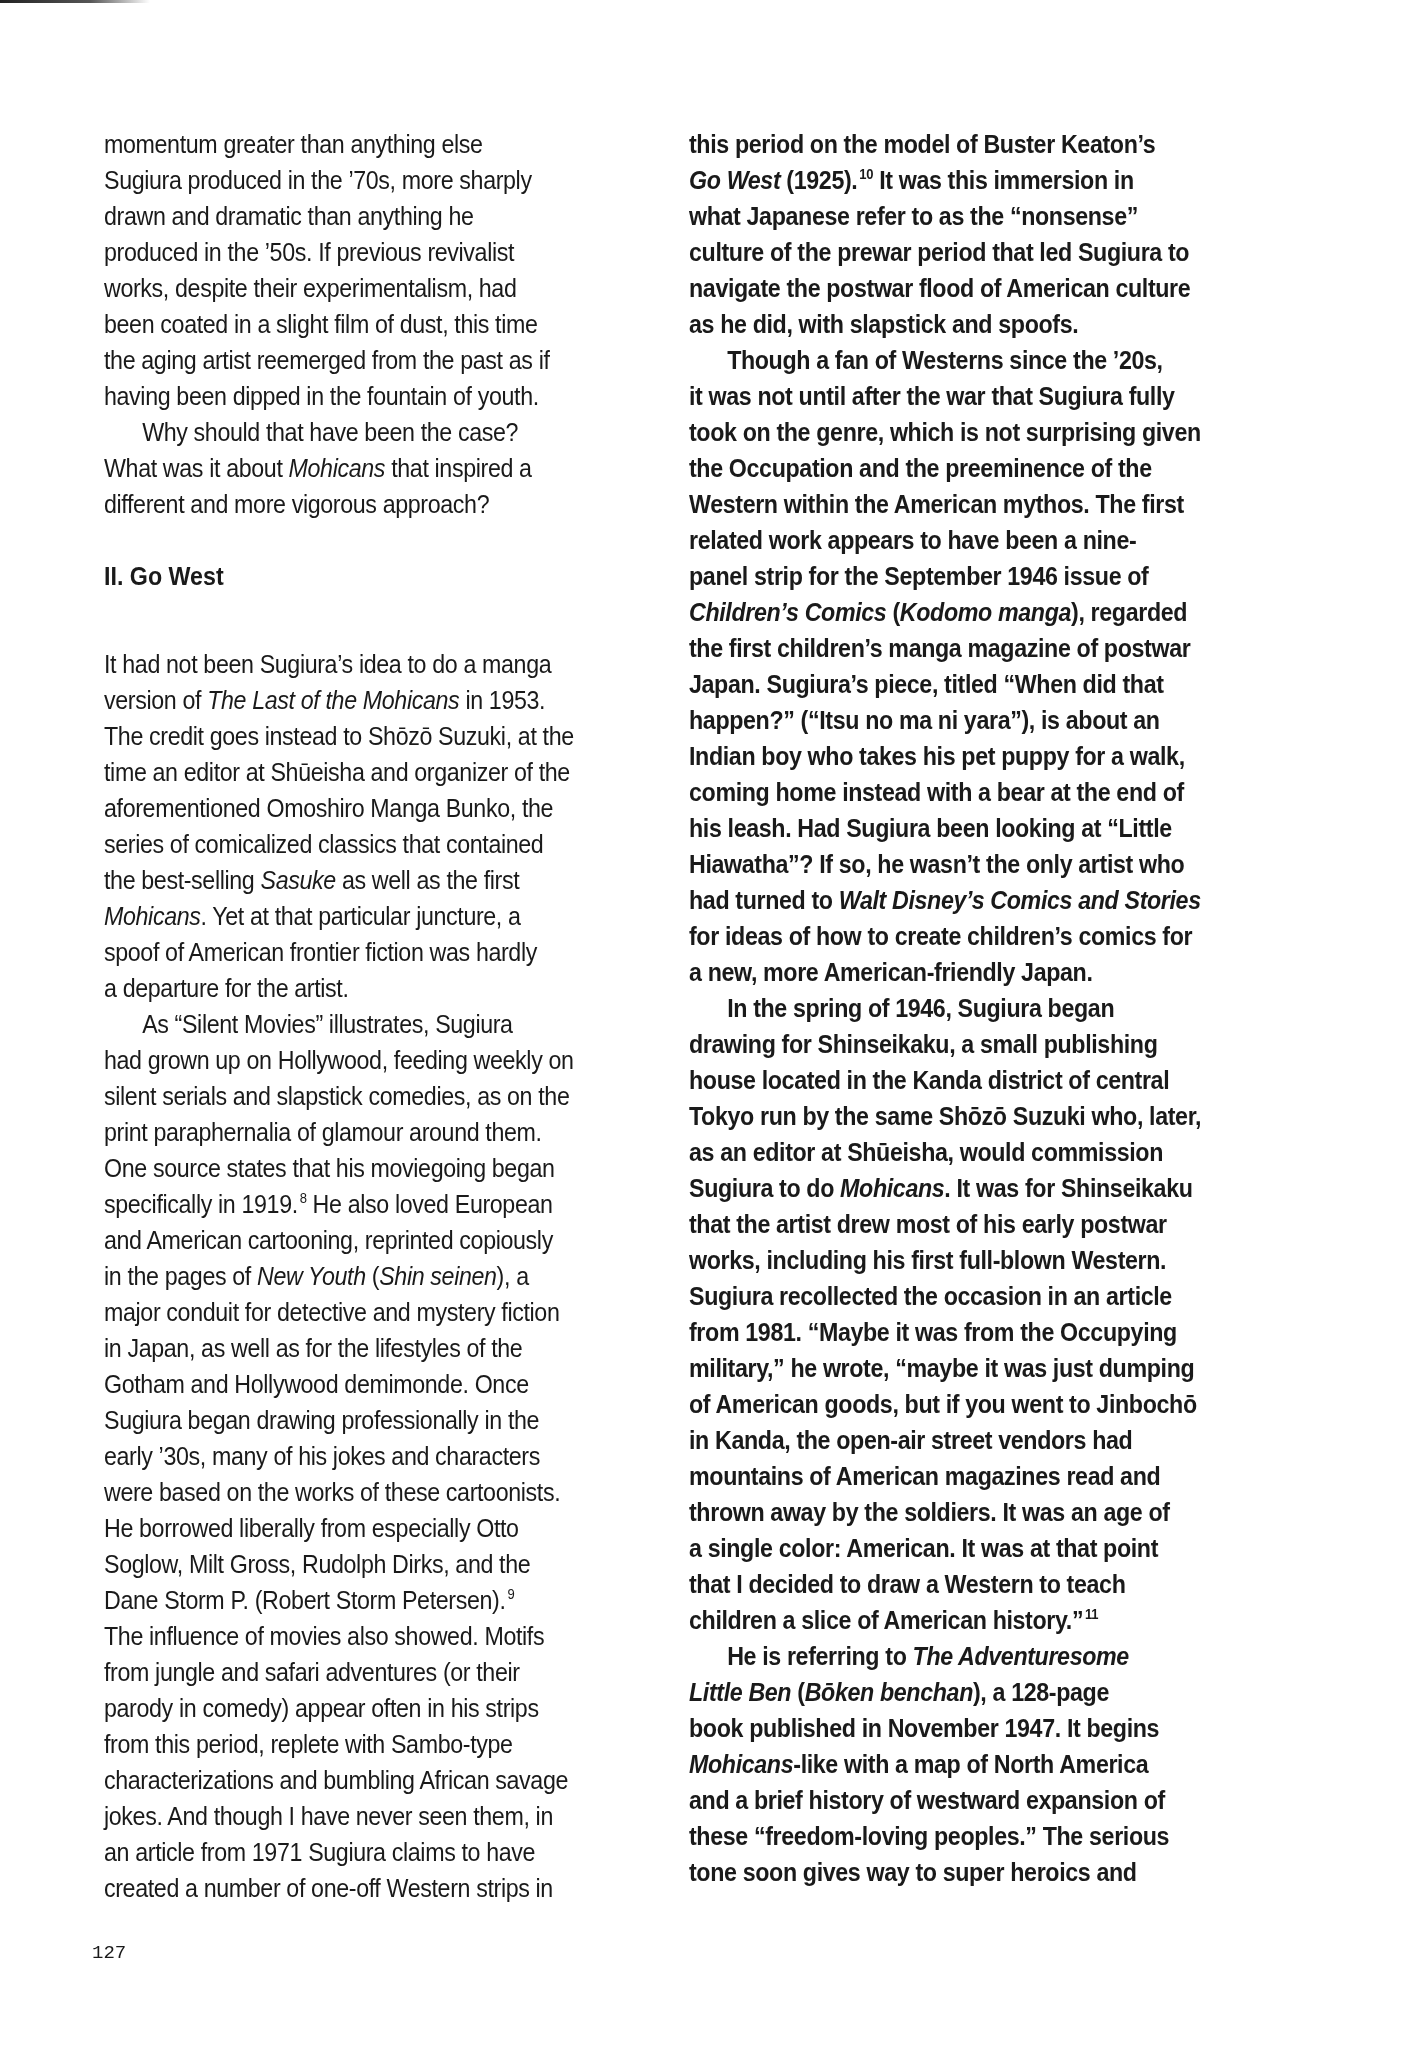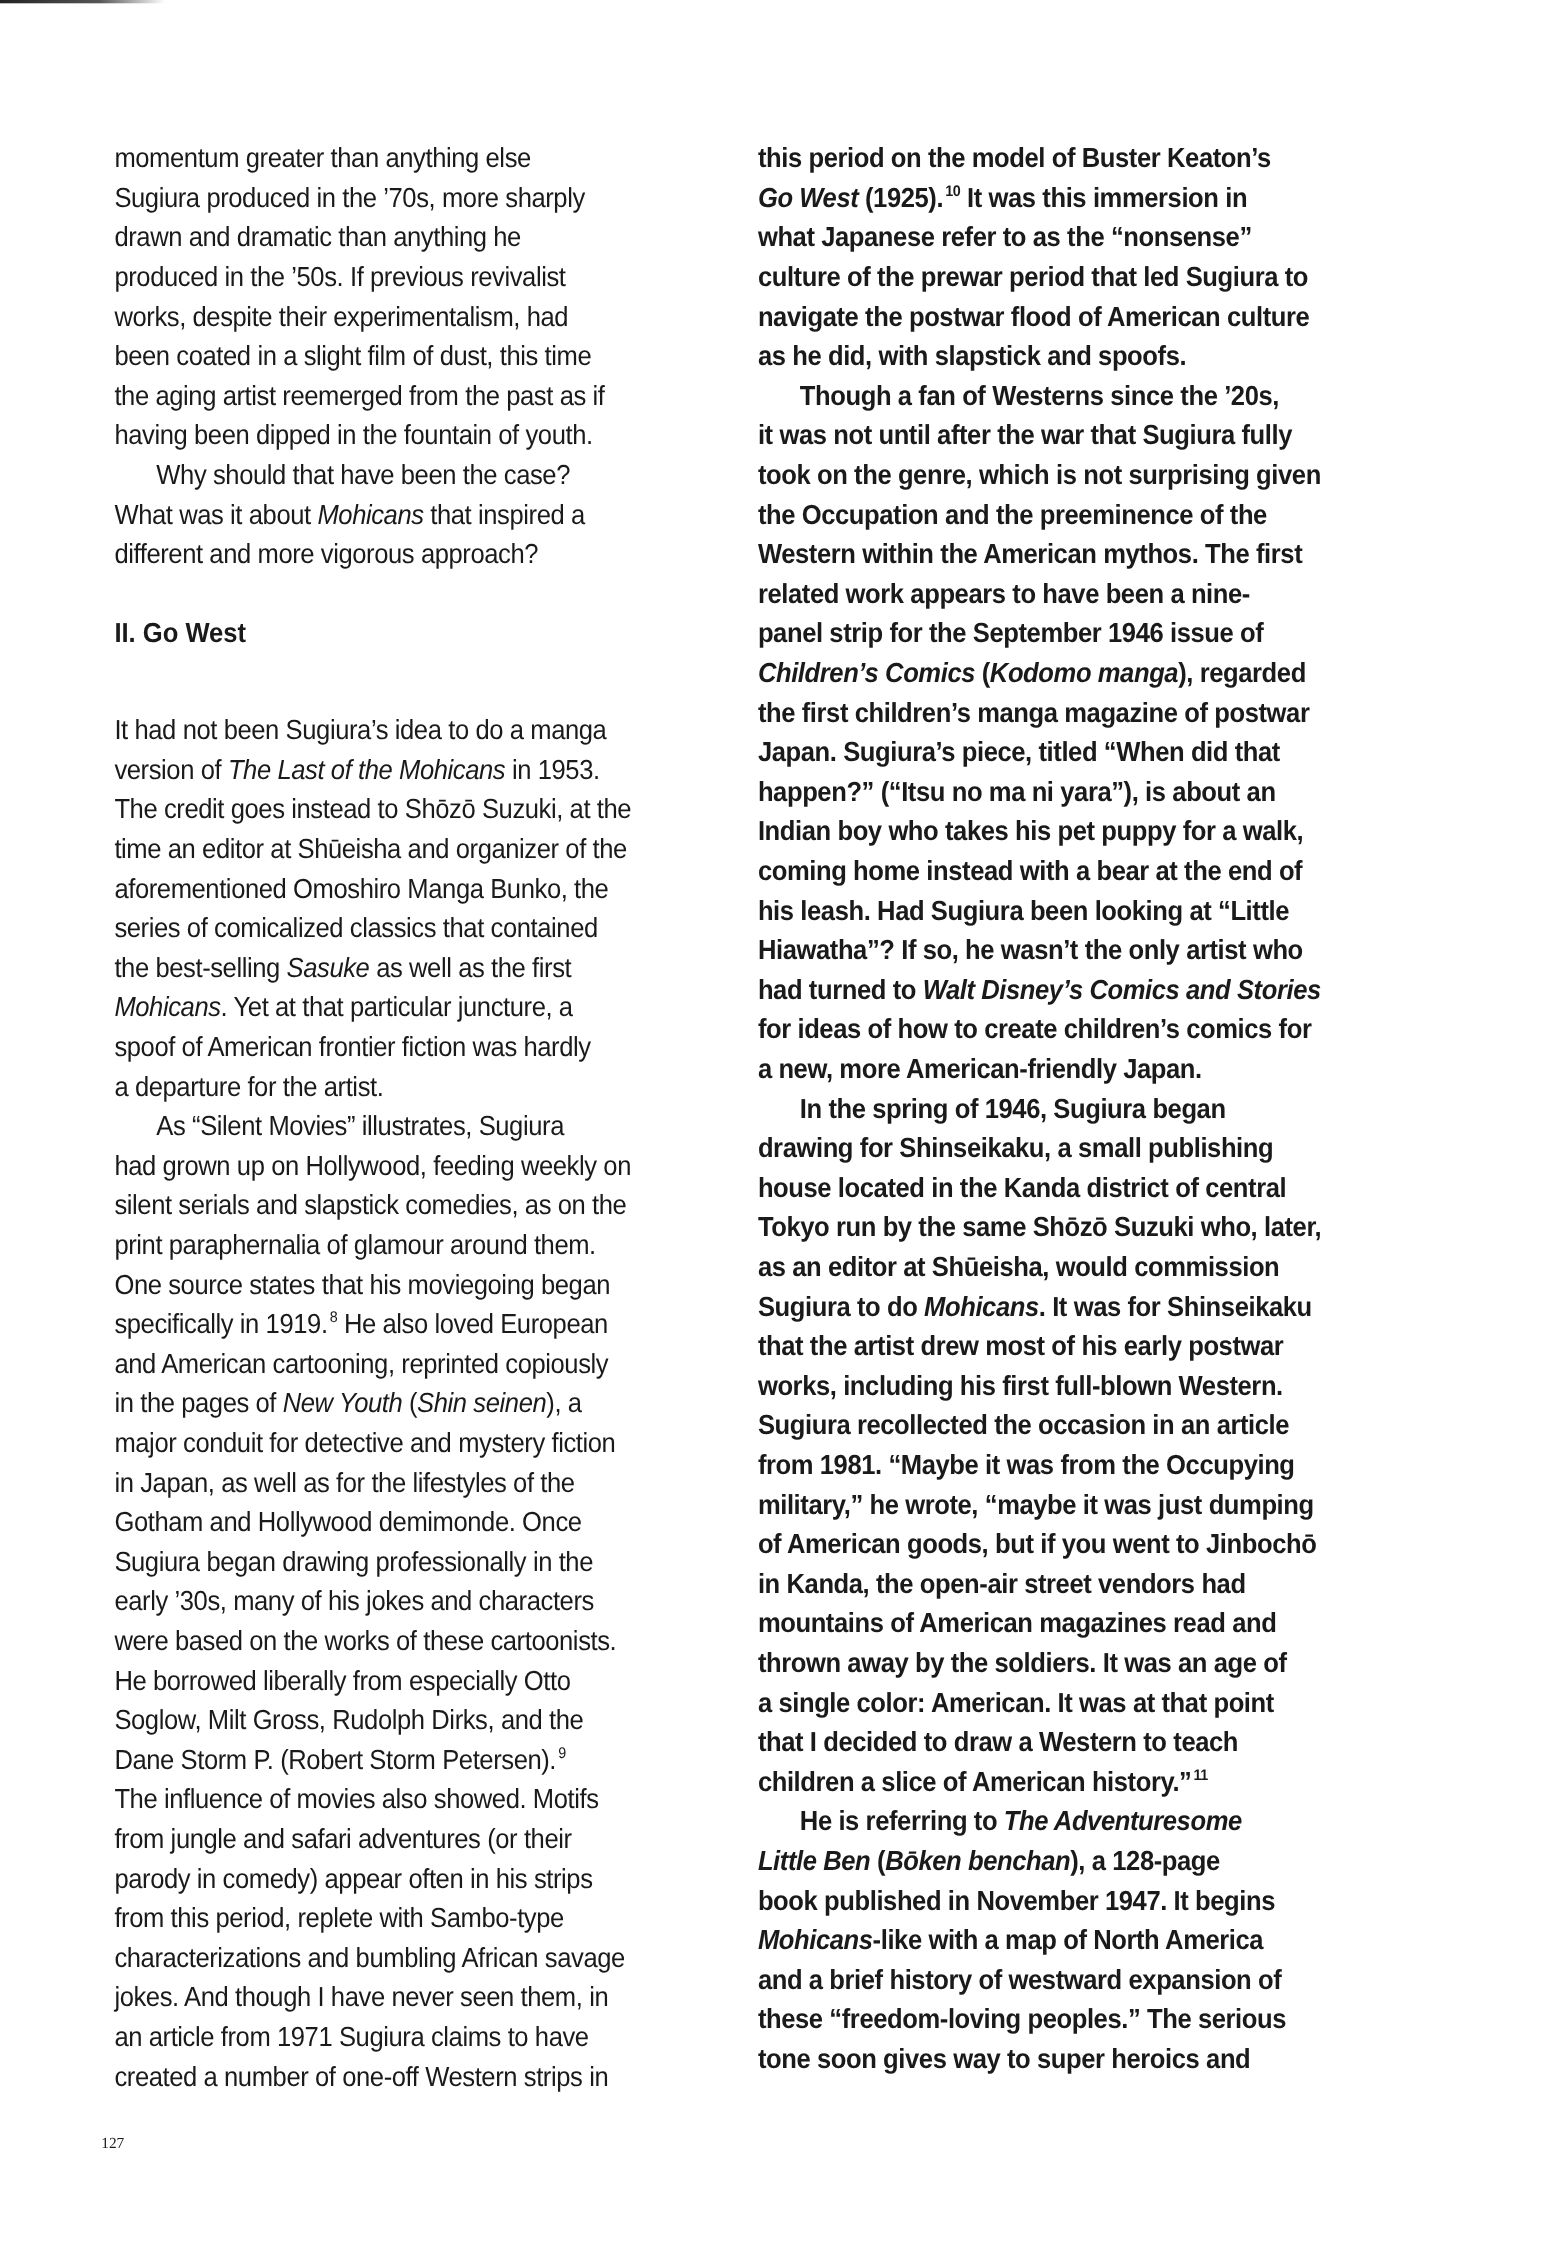--- a/index.html
+++ b/index.html
@@ -25,22 +25,22 @@
   .line.indent { padding-left: 41px; }
   .heading {
     font-weight: bold; font-size: 25px; line-height: 36px; height: 36px;
     transform: scaleX(0.93); transform-origin: left center;
   }
   .gap { height: 36px; }
   .gap-lg { height: 52px; }
   em { font-style: italic; }
   sup { font-size: 14px; line-height: 0; vertical-align: 10px; margin-left: 2px; }
   .page-number {
-    position: absolute; left: 92px; top: 1942px; font-size: 14px; color: #1a1a1a;
-    font-family: Liberation Serif, serif;
+    position: absolute; left: 92px; top: 1942px; font-size: 19px; color: #1a1a1a;
+    font-family: Liberation Mono, monospace;
   }
 </style>
 </head>
 <body>
 
 <div class="top-rule"></div>
 
 <div class="column col-left">
   <div>
       <div class="line"><span>momentum greater than anything else</span></div>

